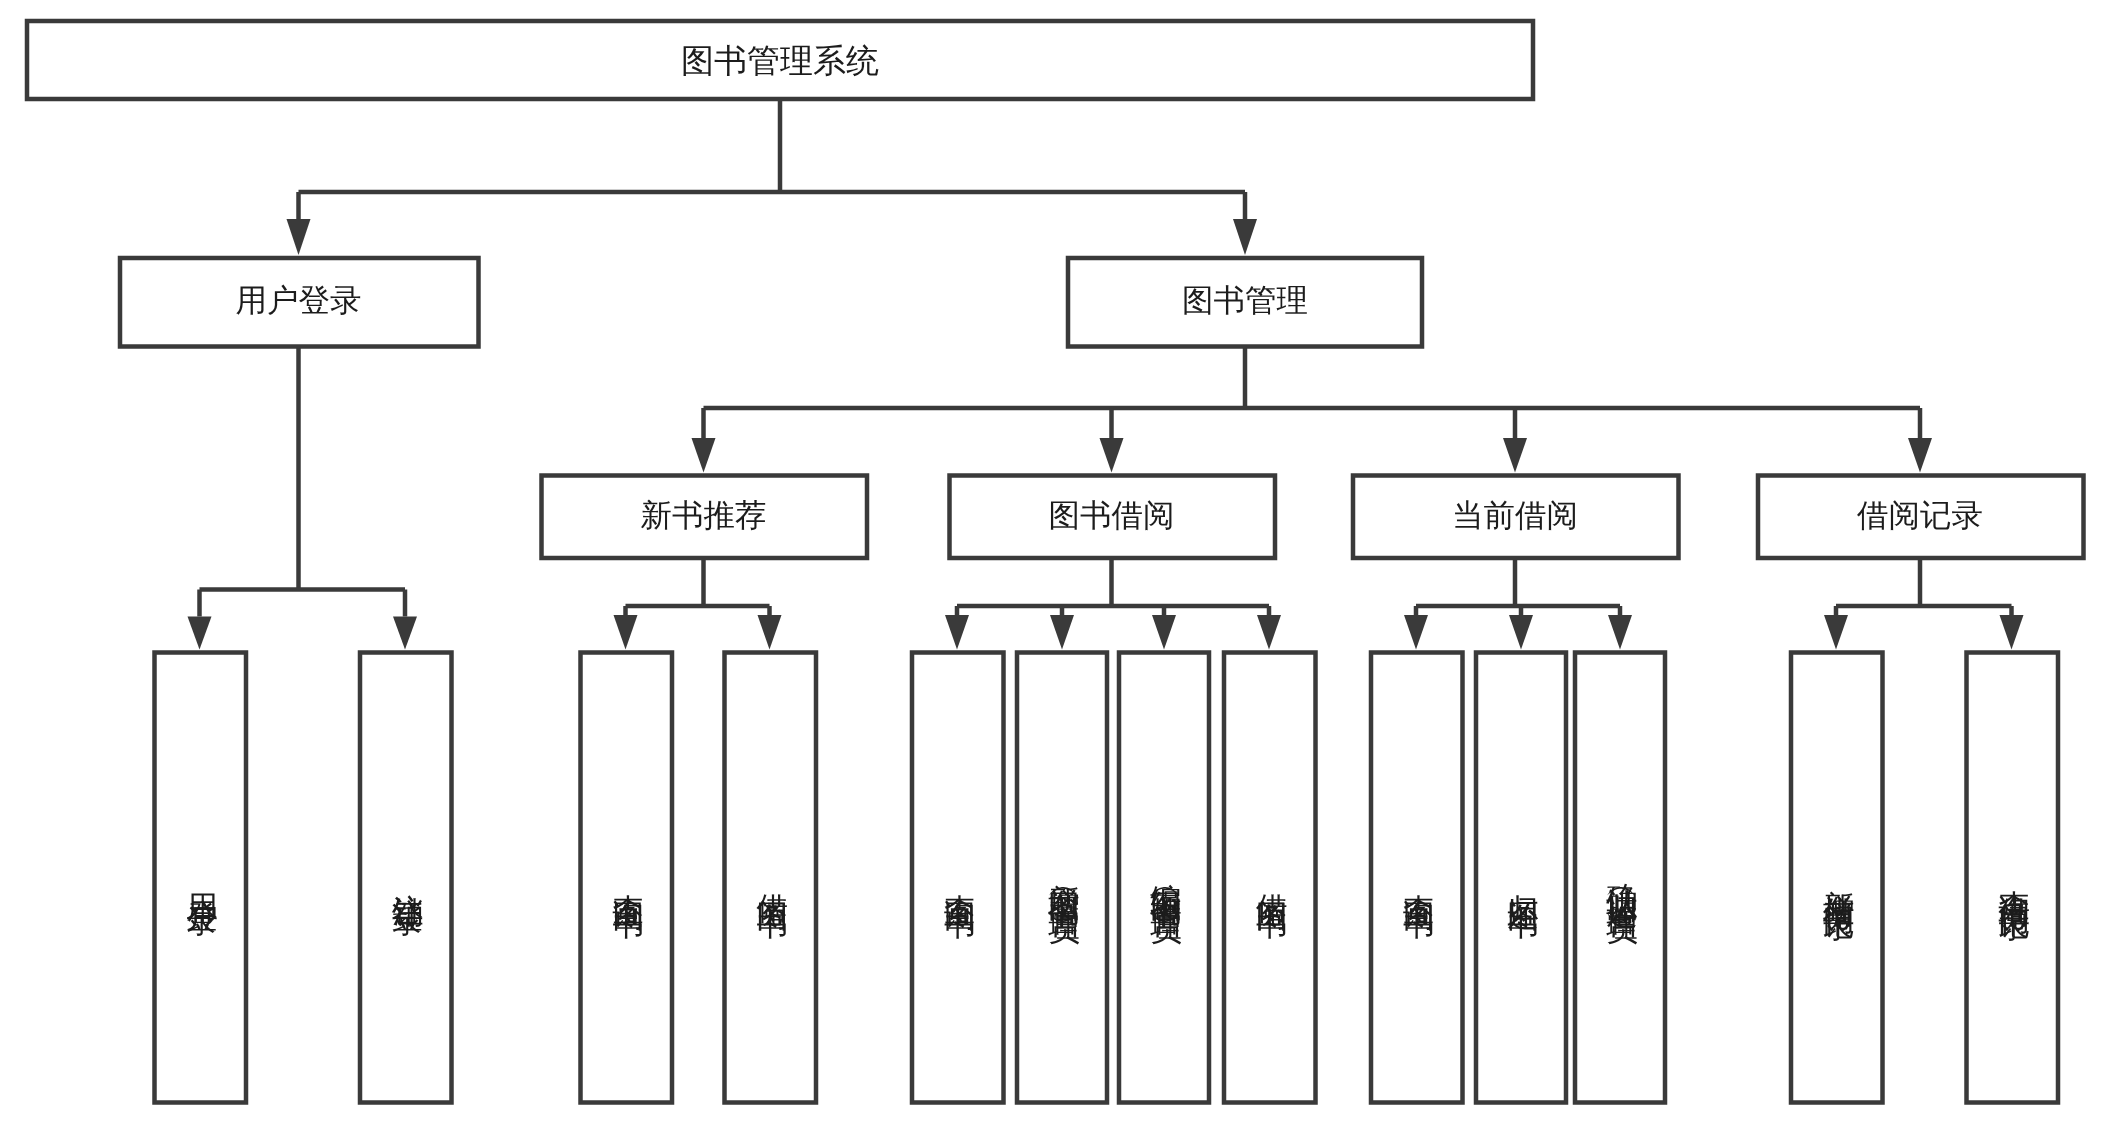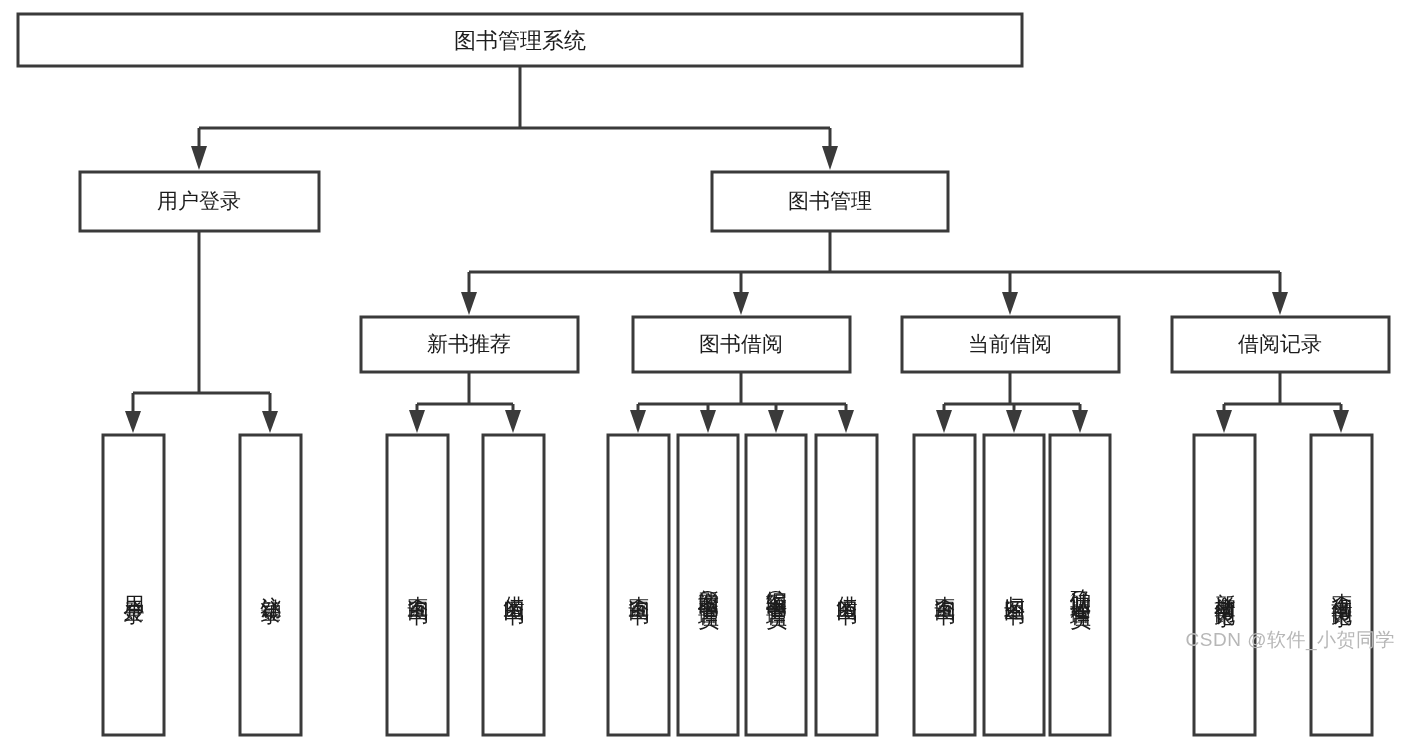--- a/index.html
+++ b/index.html
@@ -225,15 +225,14 @@
   <div class="leaf-label-wrap" style="left:608px; top:435px; width:61px; height:300px;">查询图书</div>
   <div class="leaf-label-wrap" style="left:678px; top:440px; width:60px; height:290px;">新增图书（管理员）</div>
   <div class="leaf-label-wrap" style="left:746px; top:440px; width:60px; height:290px;">编辑图书（管理员）</div>
   <div class="leaf-label-wrap" style="left:816px; top:435px; width:61px; height:300px;">借阅图书</div>
   <div class="leaf-label-wrap" style="left:914px; top:435px; width:61px; height:300px;">查询图书</div>
   <div class="leaf-label-wrap" style="left:984px; top:435px; width:60px; height:300px;">归还图书</div>
   <div class="leaf-label-wrap" style="left:1050px; top:440px; width:60px; height:290px;">确认归还（管理员）</div>
   <div class="leaf-label-wrap" style="left:1194px; top:435px; width:61px; height:300px;">新增借阅记录</div>
   <div class="leaf-label-wrap" style="left:1311px; top:435px; width:61px; height:300px;">查询借阅记录</div>
 
-  <div class="watermark">CSDN @软件_小贺同学</div>
 
 </div>
 
 </body></html>

